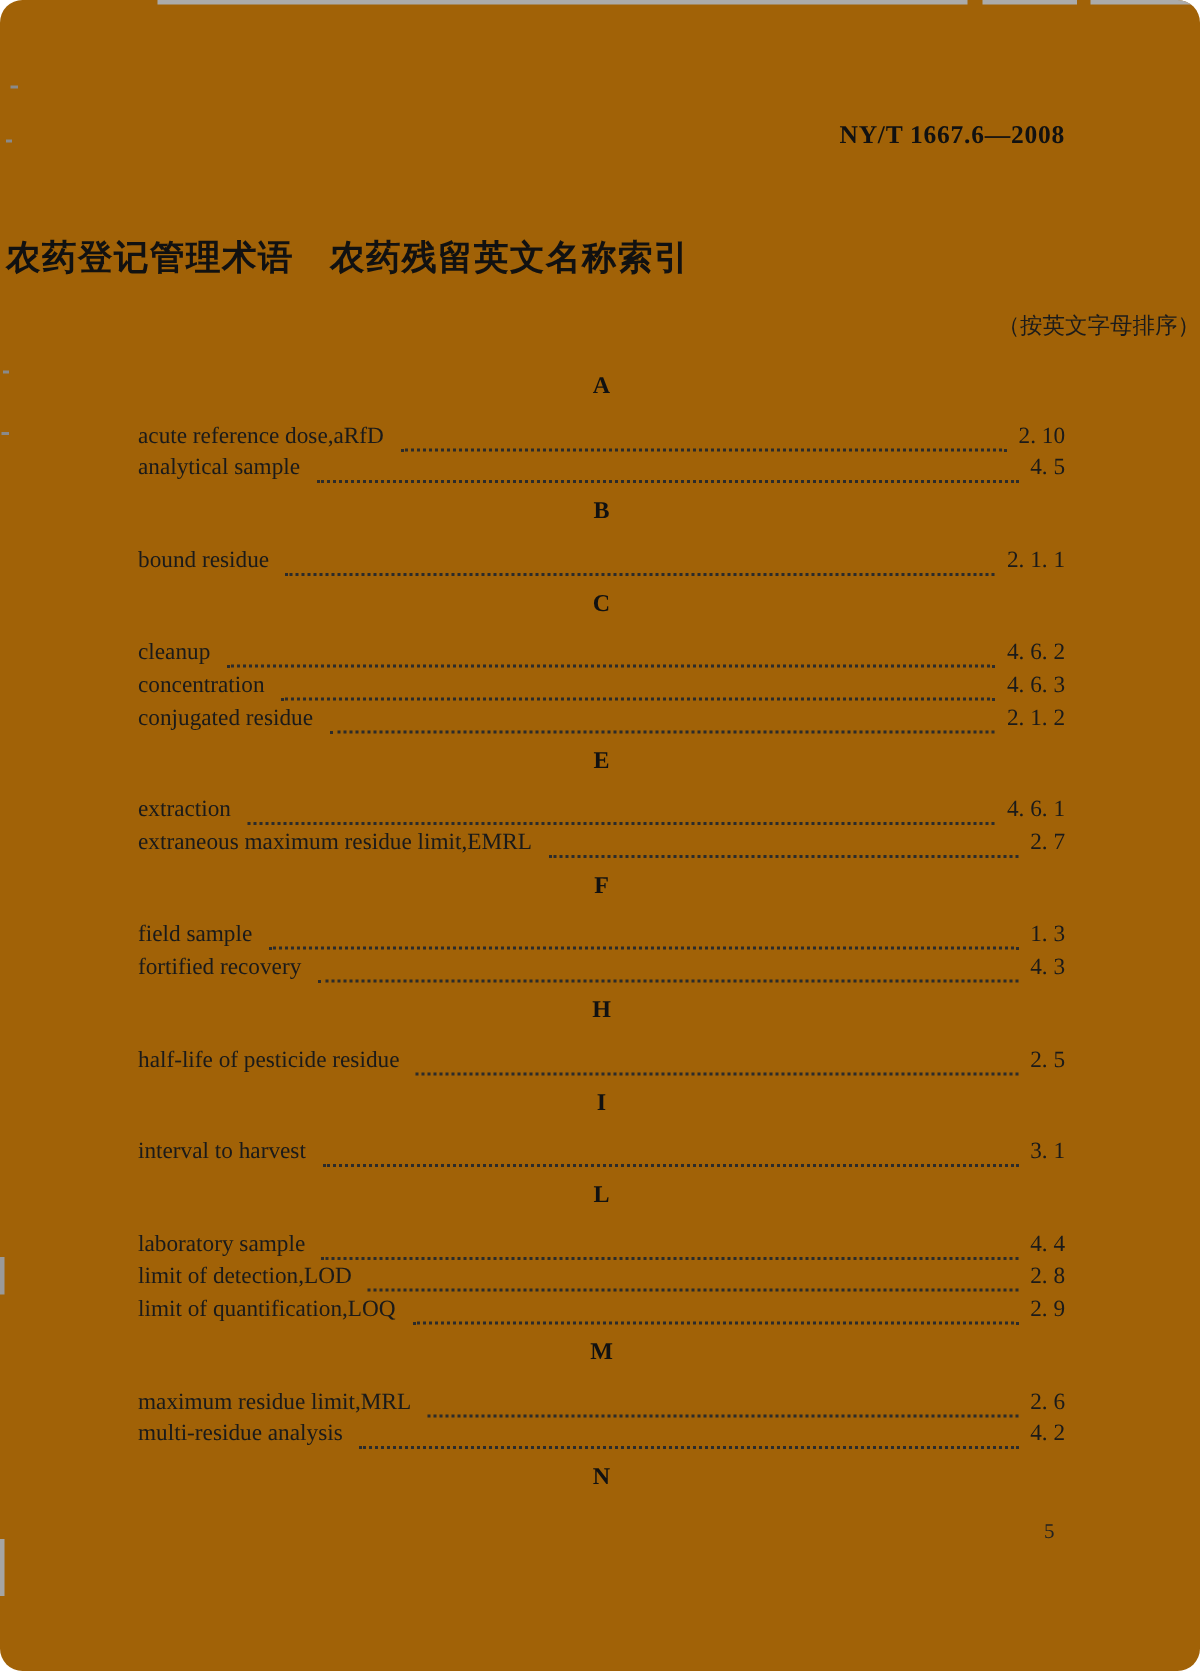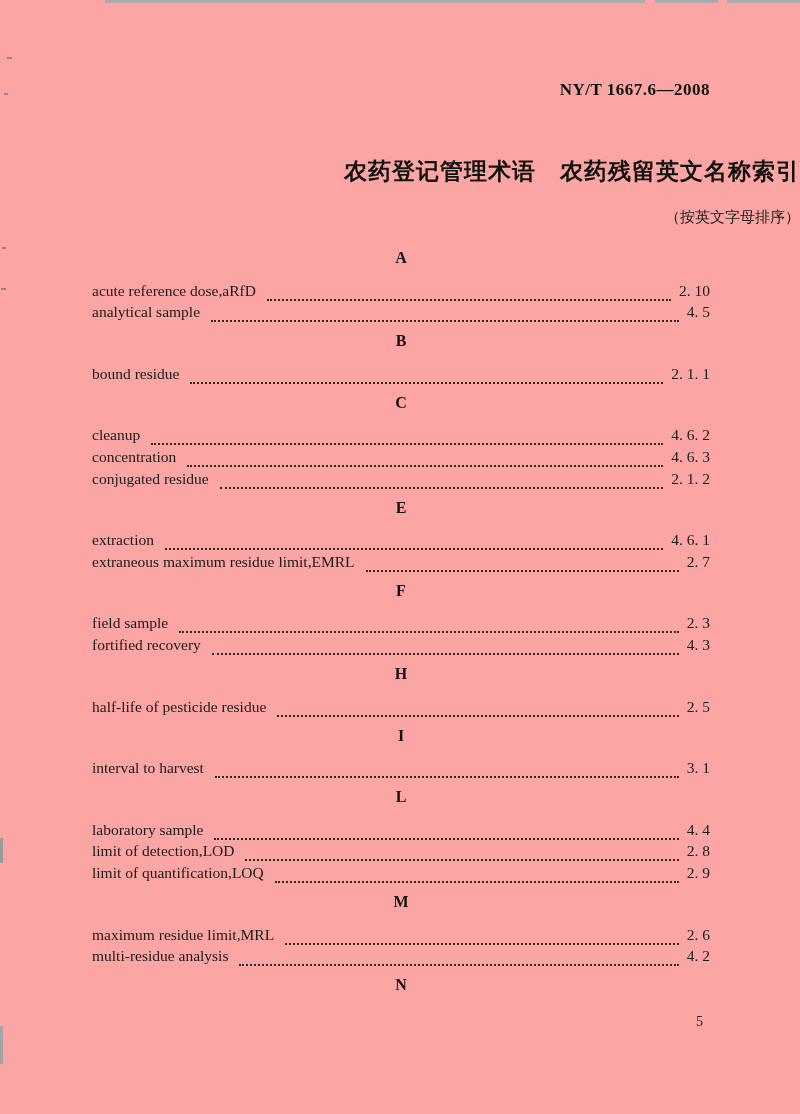--- a/index.html
+++ b/index.html
@@ -1,23 +1,24 @@
 <!DOCTYPE html>
 <html><head>
 <meta charset="utf-8">
 <style>
   html, body { margin: 0; padding: 0; background: #ffffff; }
   .page {
     position: relative;
     width: 800px;
     height: 1114px;
-    background: #fca5a5;
+    background: #a16207;
     color: #1b1b1b;
     overflow: hidden;
     font-family: "Liberation Serif", "DejaVu Serif", serif;
+    border-radius: 15px;
   }
   
   .top-edge { position: absolute; top: 0; height: 3px; background: #ababab; }
   .seg1 { left: 105px; width: 540px; }
   .seg2 { left: 655px; width: 63px; }
   .seg3 { left: 727px; width: 73px; }
   .left-mark { position: absolute; background: #8a8a8a; }
   .m1 { left: 7px; top: 57px;  width: 5px; height: 2px; }
   .m2 { left: 4px; top: 93px;  width: 4px; height: 2px; }
   .m3 { left: 2px; top: 247px; width: 4px; height: 2px; }
@@ -28,22 +29,22 @@
   .std-number {
     margin: 0;
     padding: 80px 90px 0 0;
     text-align: right;
     font-size: 17px;
     font-weight: bold;
     letter-spacing: 0.5px;
     color: #111;
   }
   .doc-title {
-    margin: 56px 0 0 16px;
-    text-align: right;
+    margin: 56px 0 0 4px;
+    text-align: left;
     font-family: "Liberation Sans", "DejaVu Sans", sans-serif;
     font-size: 23px;
     font-weight: bold;
     color: #111;
     letter-spacing: 1px;
   }
   .doc-subtitle {
     margin: 21px 0 0 0;
     text-align: right;
     font-size: 15px;
@@ -158,21 +159,21 @@
           <span class="term">extraneous maximum residue limit,EMRL</span>
           <span class="leader"></span>
           <span class="ref">2. 7</span>
         </div>
       </div>
       <div>
         <div class="section-letter">F</div>
         <div class="entry">
           <span class="term">field sample</span>
           <span class="leader"></span>
-          <span class="ref">2. 3</span>
+          <span class="ref">1. 3</span>
         </div>
         <div class="entry">
           <span class="term">fortified recovery</span>
           <span class="leader"></span>
           <span class="ref">4. 3</span>
         </div>
       </div>
       <div>
         <div class="section-letter">H</div>
         <div class="entry">

